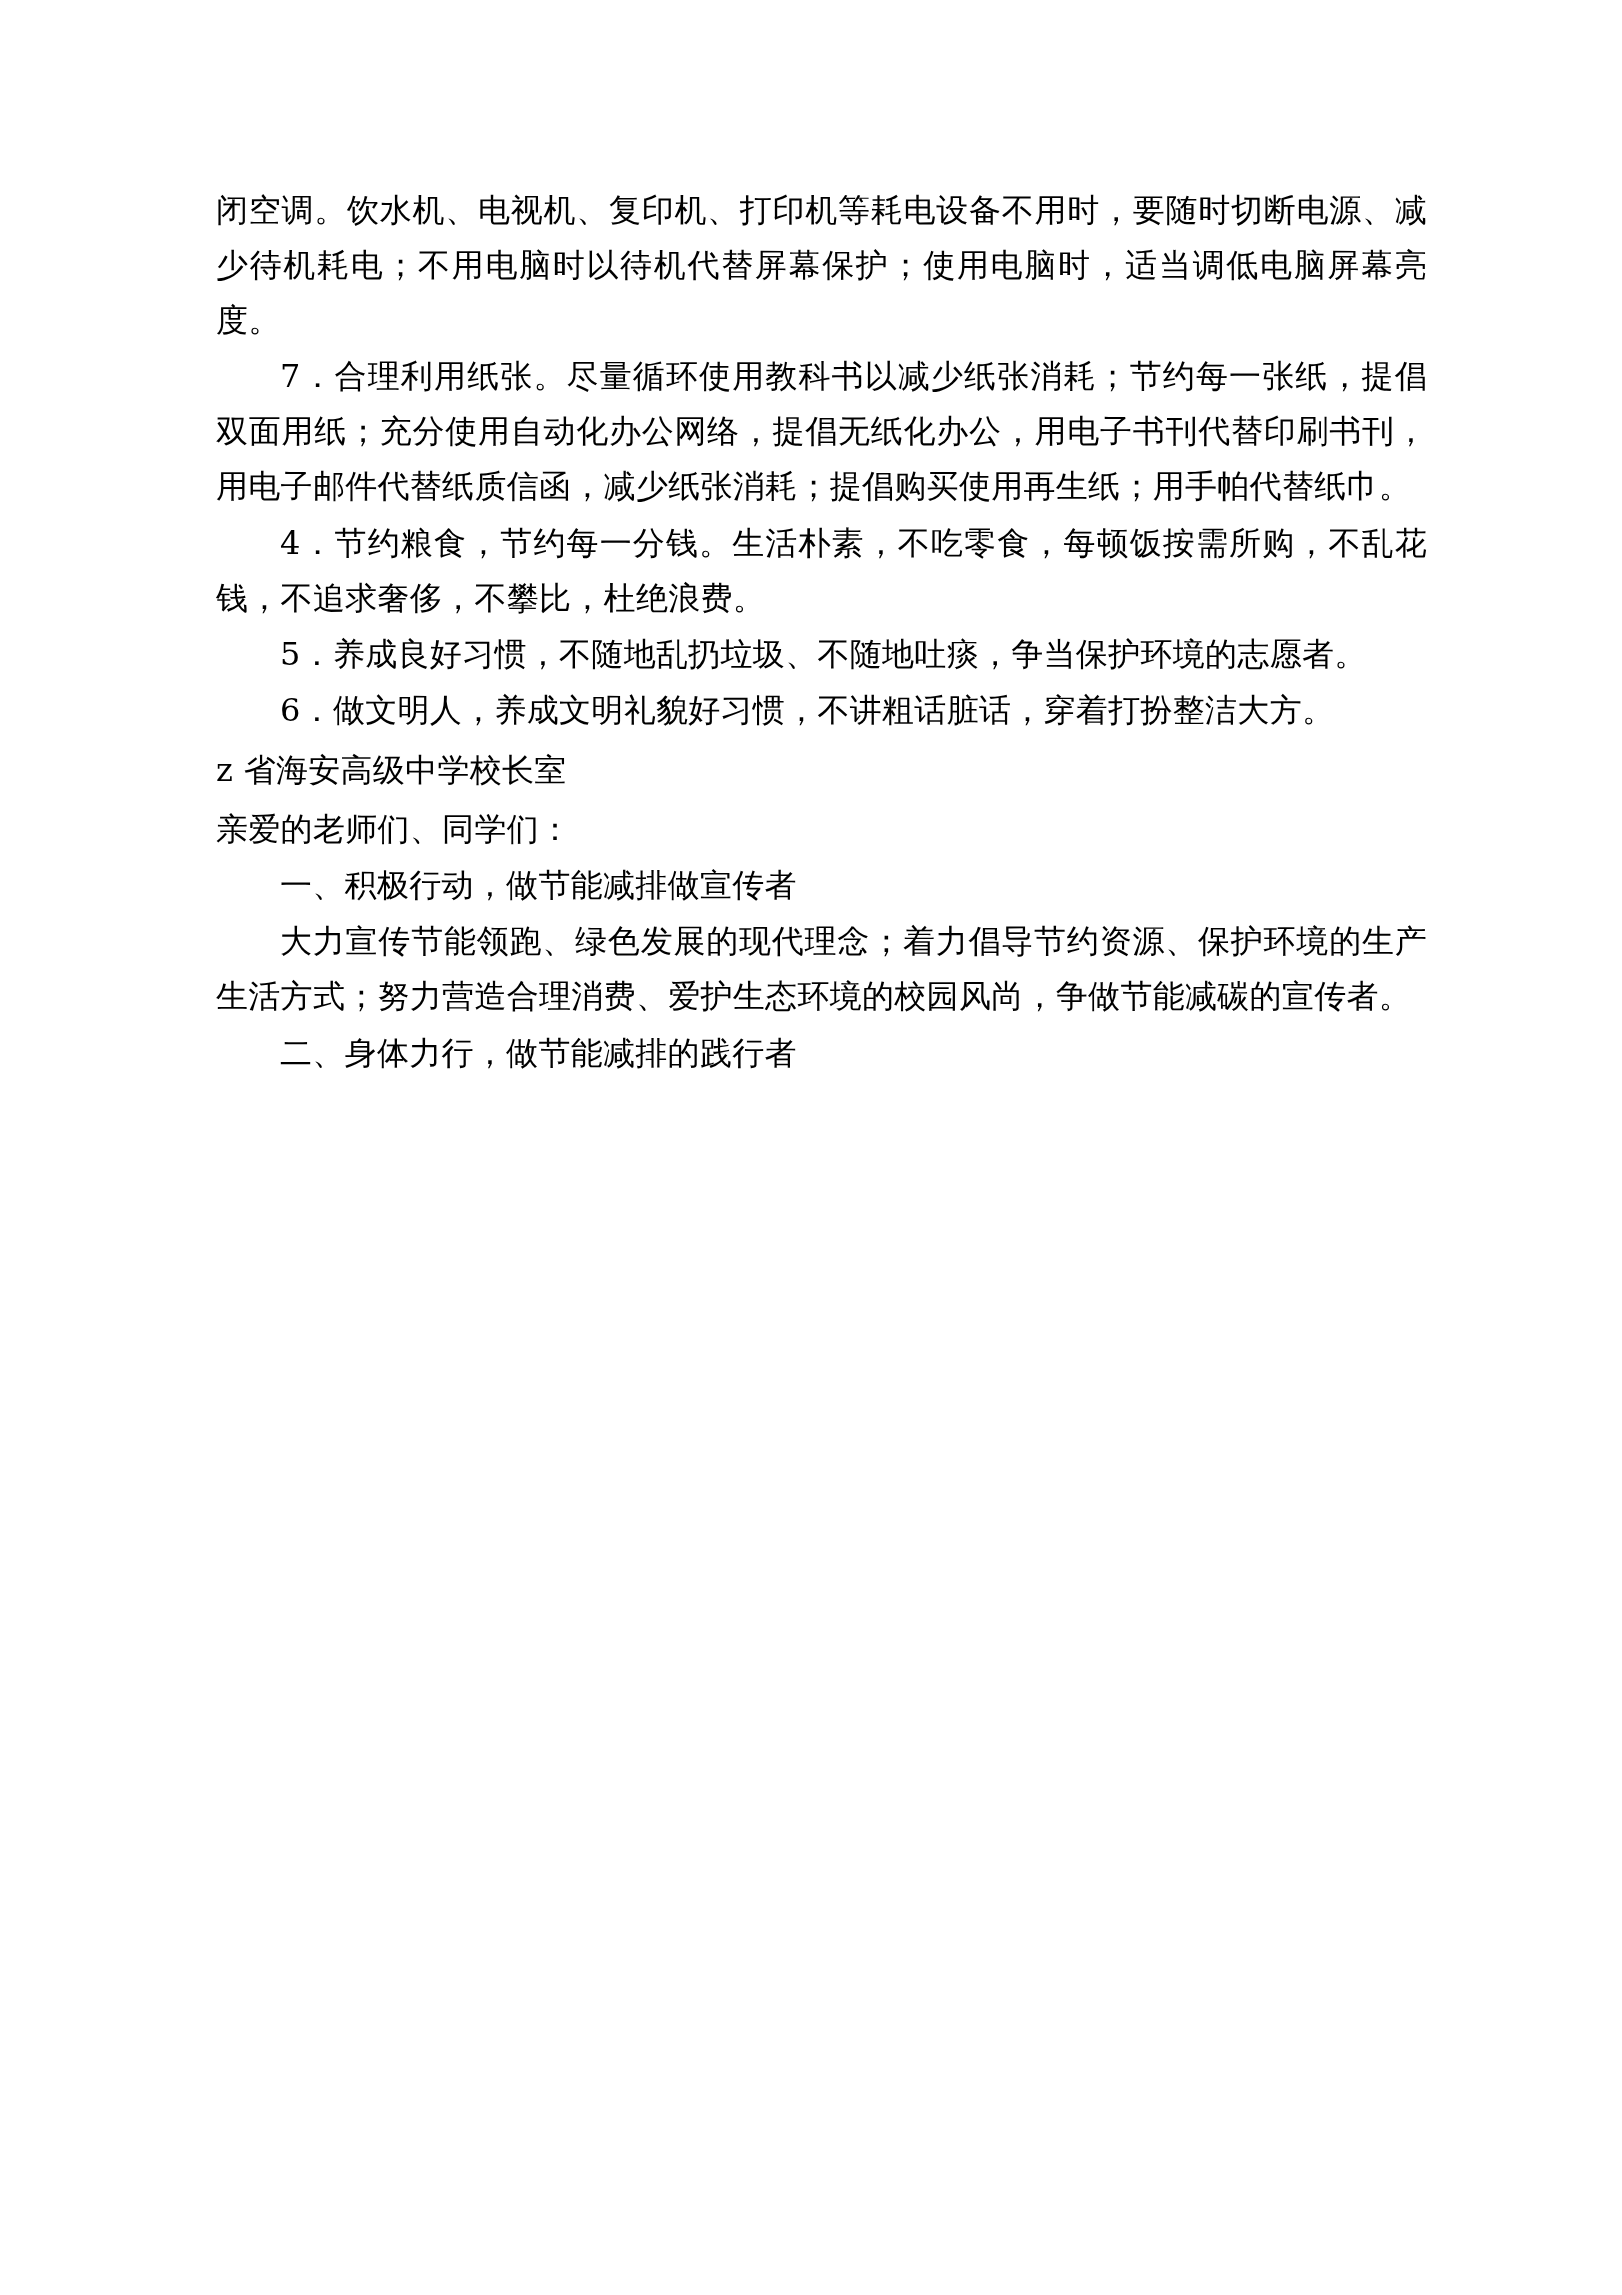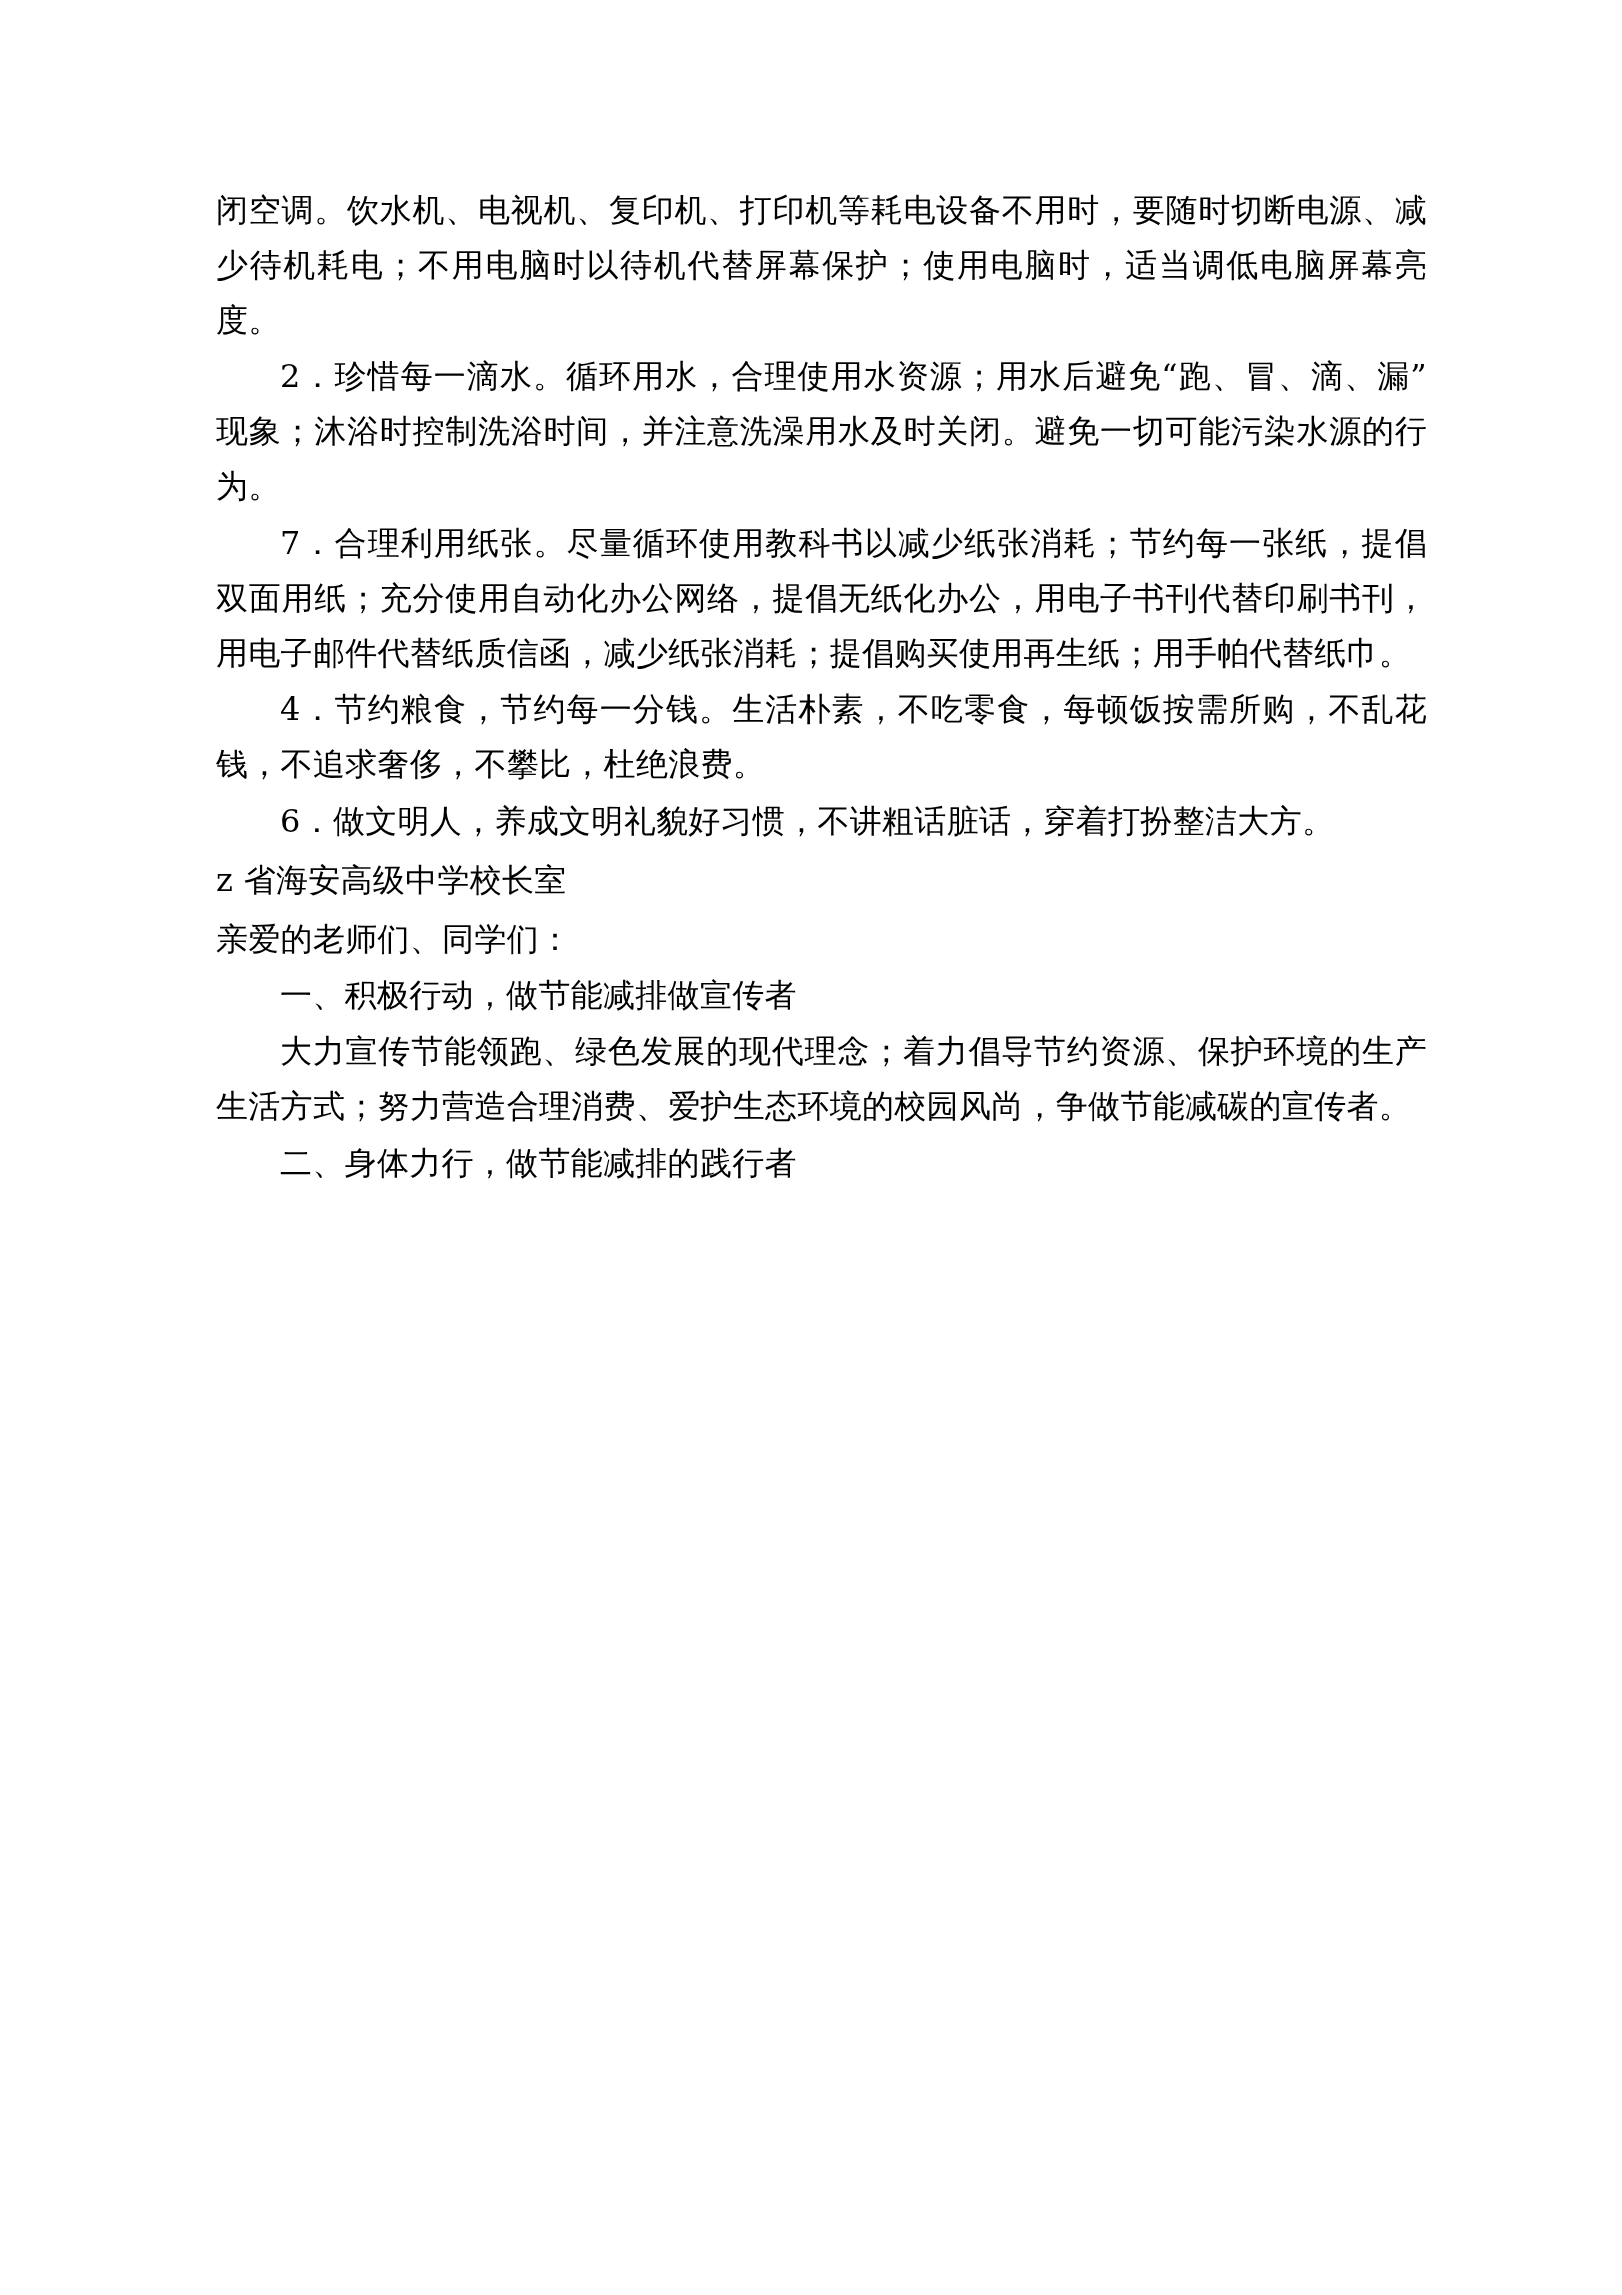--- a/index.html
+++ b/index.html
@@ -47,26 +47,26 @@
   }
 </style>
 </head>
 <body>
 
 <div class="page">
   <div class="doc">
 
     <p class="noind">闭空调。饮水机、电视机、复印机、打印机等耗电设备不用时，要随时切断电源、减少待机耗电；不用电脑时以待机代替屏幕保护；使用电脑时，适当调低电脑屏幕亮度。</p>
 
-    <p class="ind">2．珍惜每一滴水。循环用水，合理使用水资源；用水后避免“跑、冒、滴、漏”现象；沐浴时控制洗浴时间，并注意洗澡用水及时关闭。避免一切可能污染水源的行为。</p>
 
     <p class="ind">7．合理利用纸张。尽量循环使用教科书以减少纸张消耗；节约每一张纸，提倡双面用纸；充分使用自动化办公网络，提倡无纸化办公，用电子书刊代替印刷书刊，用电子邮件代替纸质信函，减少纸张消耗；提倡购买使用再生纸；用手帕代替纸巾。</p>
 
     <p class="ind">4．节约粮食，节约每一分钱。生活朴素，不吃零食，每顿饭按需所购，不乱花钱，不追求奢侈，不攀比，杜绝浪费。</p>
 
+    <p class="ind">5．养成良好习惯，不随地乱扔垃圾、不随地吐痰，争当保护环境的志愿者。</p>
 
     <p class="ind">6．做文明人，养成文明礼貌好习惯，不讲粗话脏话，穿着打扮整洁大方。</p>
 
 
     <p class="noind spaced">z 省海安高级中学校长室</p>
 
 
     <p class="noind spaced">亲爱的老师们、同学们：</p>
 
 

